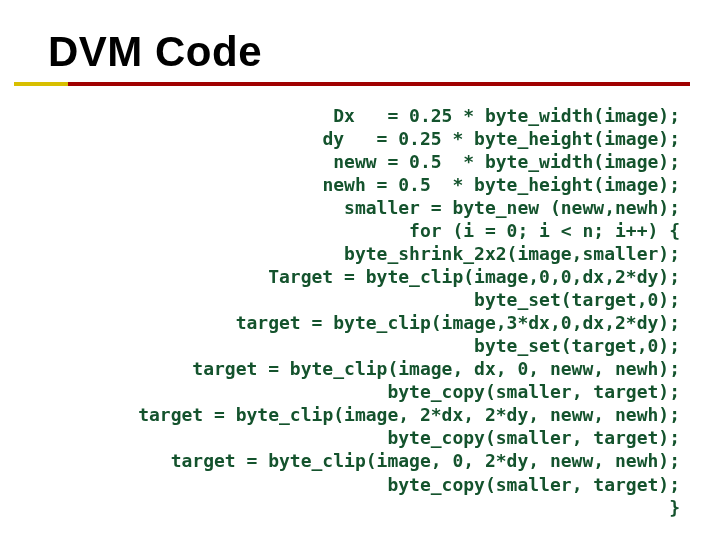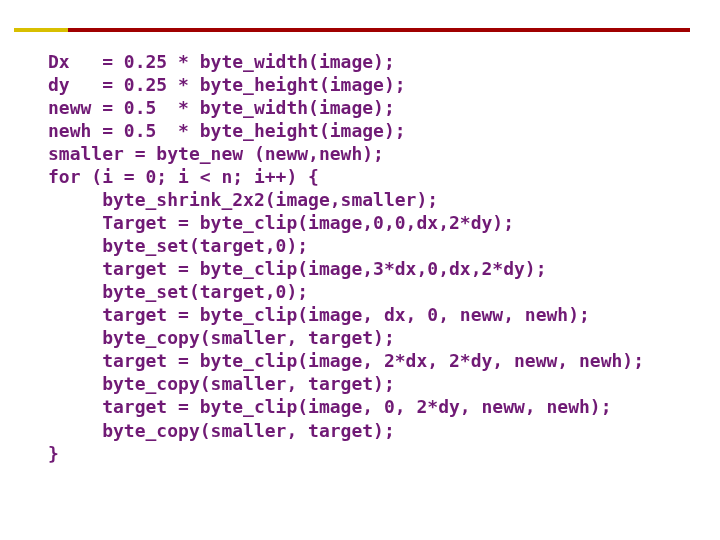--- a/index.html
+++ b/index.html
@@ -45,28 +45,30 @@
     right: -10px;
     top: 0;
     height: 4px;
     background: #a00000;
   }
   .code {
     font-family: "Lucida Console", Monaco, monospace;
     font-weight: 700;
     font-size: 18px;
     line-height: 1.28;
-    color: #701a75;
+    color: #14532d;
     white-space: pre;
+    text-align: right;
   }
 </style>
 </head>
 <body>
 
 <div class="slide">
+  <h1 class="title">DVM Code</h1>
   <div class="rule-wrap">
     <div class="accent"></div>
     <div class="main"></div>
   </div>
   <pre class="code" id="code-block">Dx   = 0.25 * byte_width(image);
 dy   = 0.25 * byte_height(image);
 neww = 0.5  * byte_width(image);
 newh = 0.5  * byte_height(image);
 smaller = byte_new (neww,newh);
 for (i = 0; i &lt; n; i++) {

